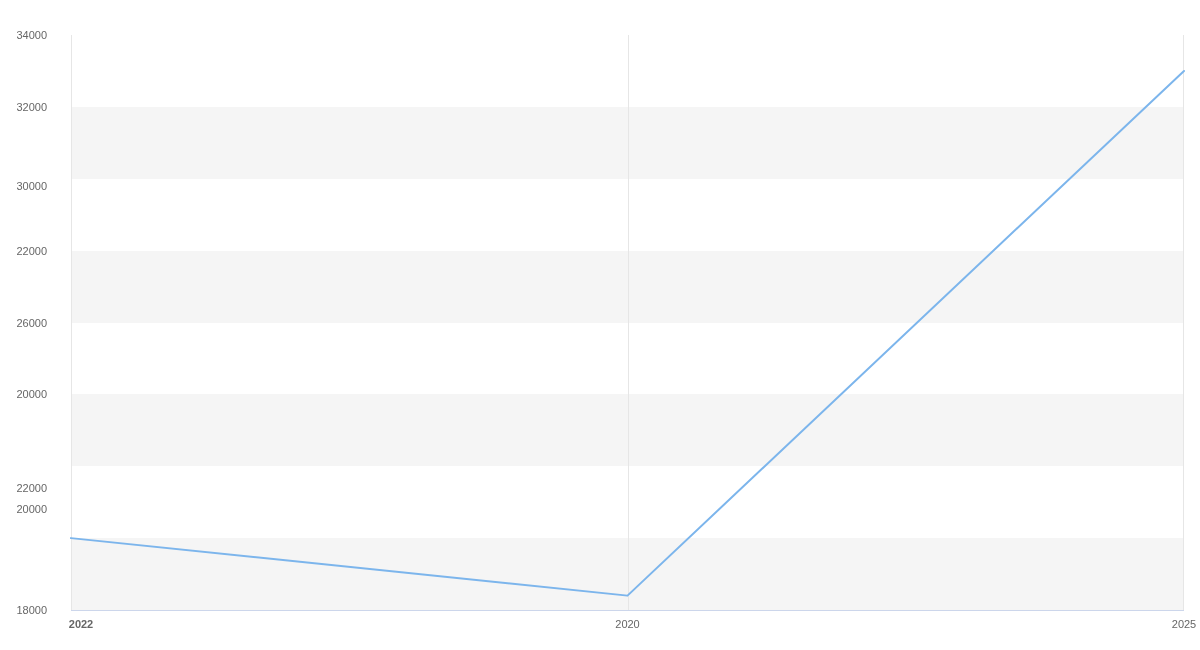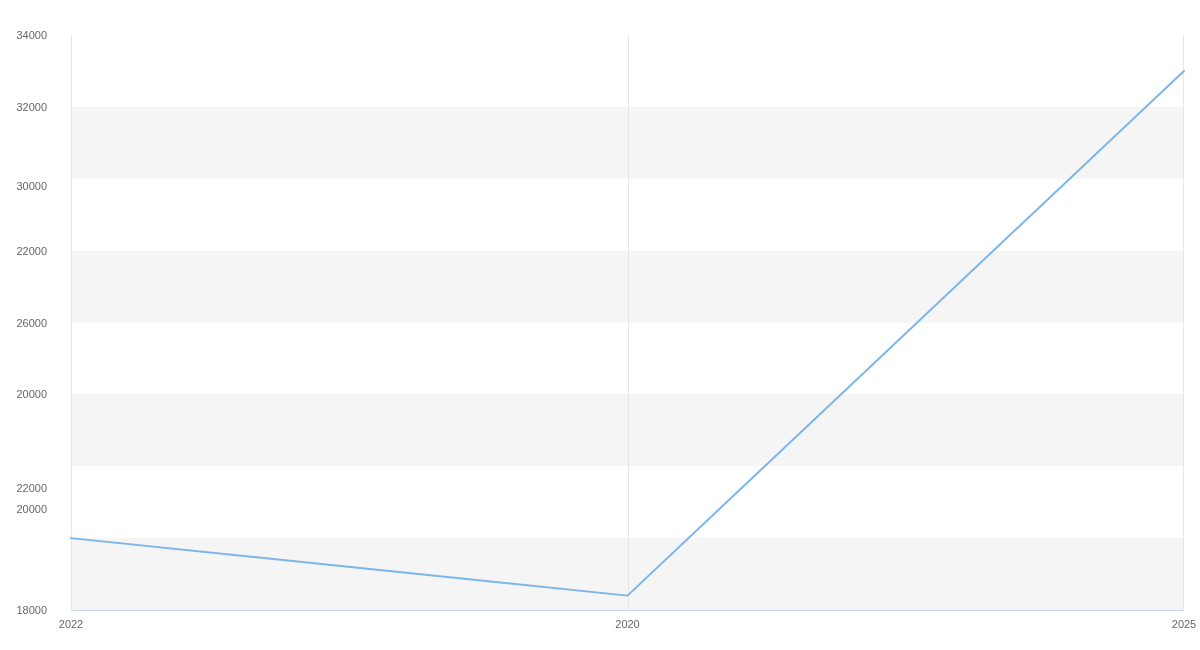--- a/index.html
+++ b/index.html
@@ -105,21 +105,21 @@
     <span class="tick-y" style="top:575px;text-align:right;">18000</span>
     <span class="tick-y" style="top:474px;">20000</span>
     <span class="tick-y" style="top:453px;text-align:center;">22000</span>
     <span class="tick-y" style="top:359.375px;">20000</span>
     <span class="tick-y" style="top:287.5px;text-align:right;">26000</span>
     <span class="tick-y" style="top:215.625px;">22000</span>
     <span class="tick-y" style="top:151px;">30000</span>
     <span class="tick-y" style="top:71.875px;">32000</span>
     <span class="tick-y" style="top:0px;">34000</span>
 
-    <span class="tick-x" style="left:0px;">2022</span>
+    <span class="tick-x" style="left:10px;font-weight:bold;">2022</span>
     <span class="tick-x" style="left:556.5px;">2020</span>
     <span class="tick-x" style="left:1113px;">2025</span>
 
     <svg class="line-layer" viewBox="0 0 1113 575" preserveAspectRatio="none">
       <path class="series-path" d="M 0 503.125 L 556.5 560.625 L 1113 35.9375" stroke="#7cb5ec"></path>
     </svg>
 
   </div>
 </div>
 

